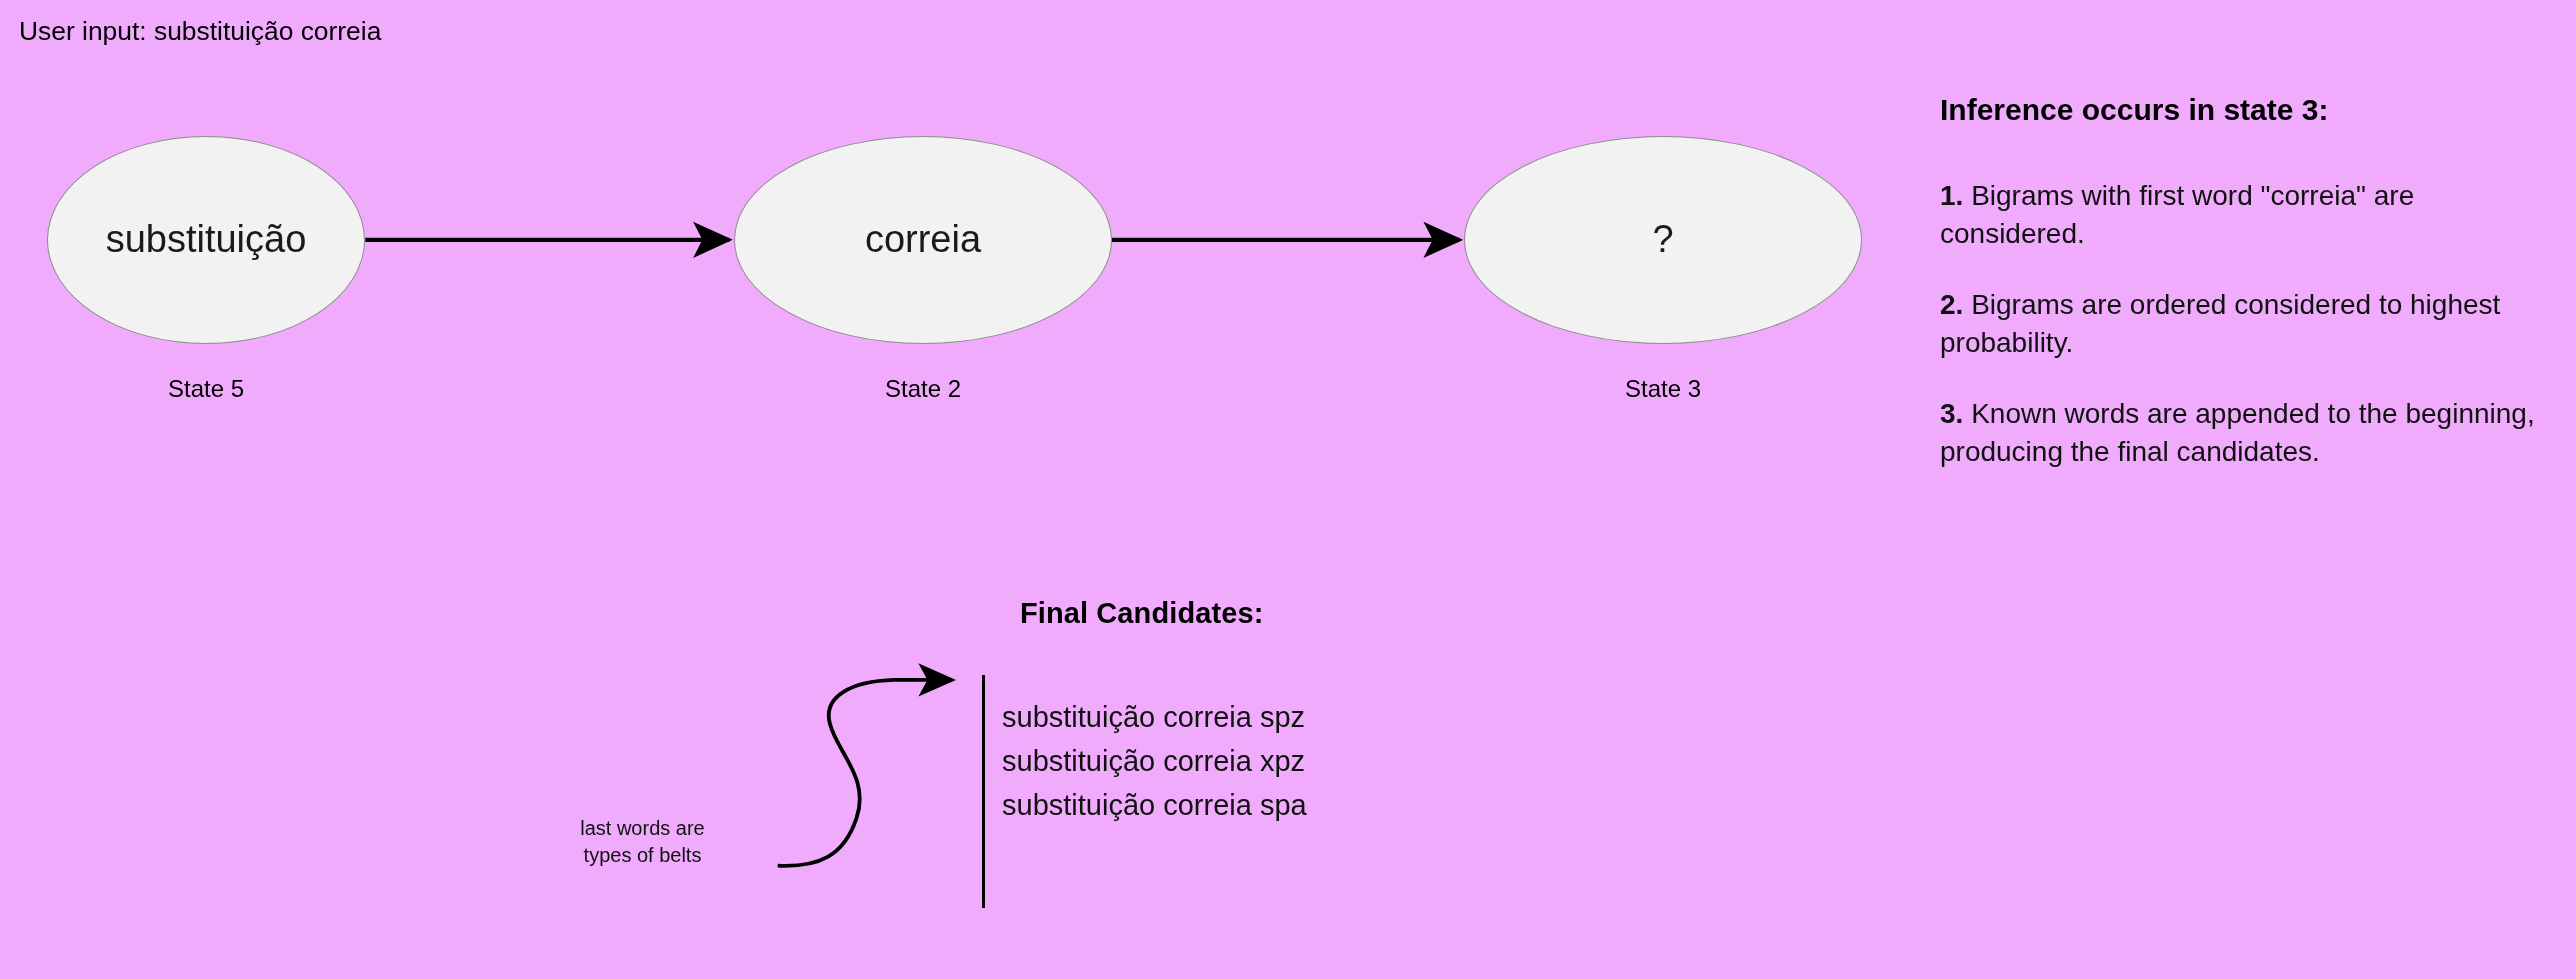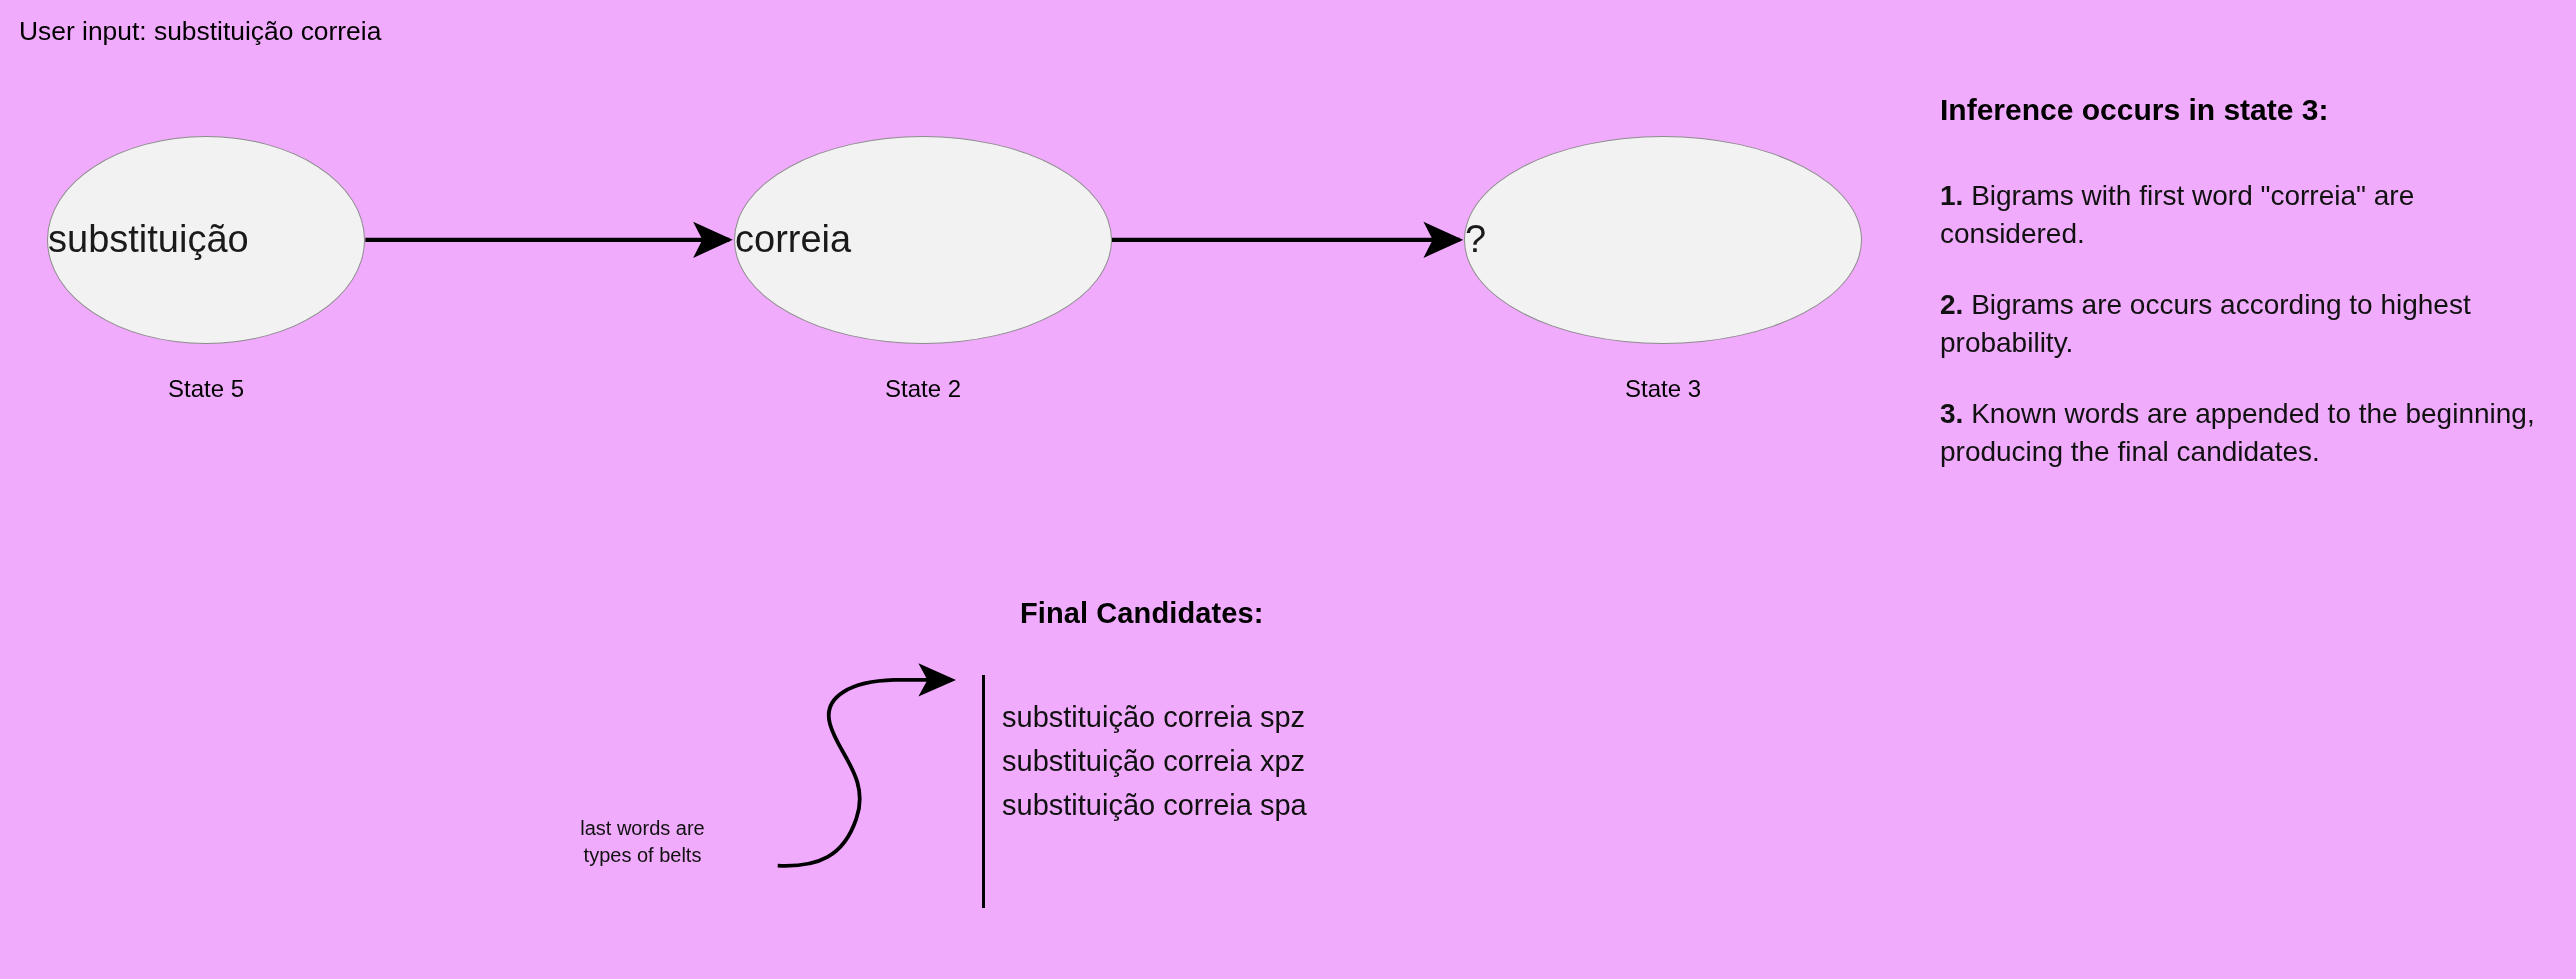--- a/index.html
+++ b/index.html
@@ -30,21 +30,21 @@
 
   
   .state-node {
     position: absolute;
     border: 1.9px solid #8c8c8c;
     border-radius: 50%;
     background: #f2f2f2;
     box-sizing: border-box;
     display: flex;
     align-items: center;
-    justify-content: flex-start;
+    justify-content: center;
   }
   .state-label-inner {
     font-size: 38px;
     color: #1a1a1a;
     white-space: nowrap;
     line-height: 1;
     padding-bottom: 2.5px;
   }
   .state-caption {
     position: absolute;
@@ -192,21 +192,21 @@
   <div id="explain-panel">
     <div id="explain-heading">Inference occurs in state 3:</div>
 
     <p class="explain-step">
       <span class="step-num">1.</span>
       <span>Bigrams with first word "correia" are considered.</span>
     </p>
 
     <p class="explain-step">
       <span class="step-num">2.</span>
-      <span>Bigrams are occurs according to highest probability.</span>
+      <span>Bigrams are ordered considered to highest probability.</span>
     </p>
 
     <p class="explain-step">
       <span class="step-num">3.</span>
       <span>Known words are appended to the beginning, producing the final candidates.</span>
     </p>
   </div>
 
 </div>
 

